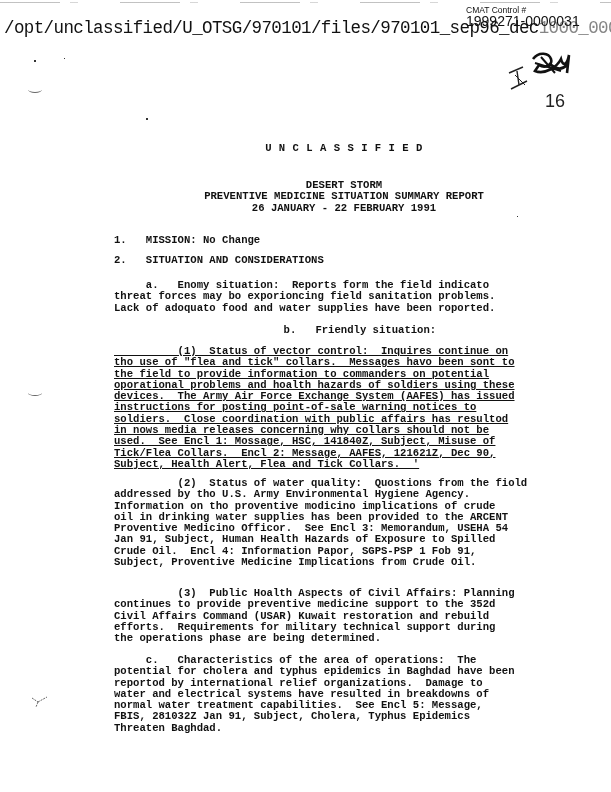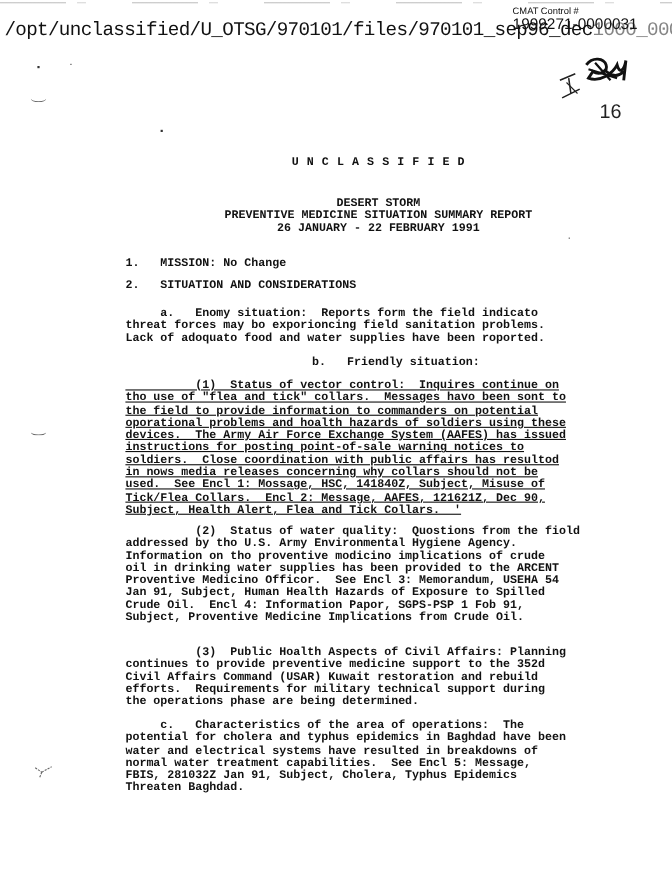--- a/index.html
+++ b/index.html
@@ -117,18 +117,19 @@
     <p>          (3)  Public Hoalth Aspects of Civil Affairs: Planning</p>
     <p>continues to provide preventive medicine support to the 352d</p>
     <p>Civil Affairs Command (USAR) Kuwait restoration and rebuild</p>
     <p>efforts.  Requirements for military technical support during</p>
     <p>the operations phase are being determined.</p>
   </div>
 
   <div class="block" style="top:655px;">
     <p>     c.   Characteristics of the area of operations:  The</p>
     <p>potential for cholera and typhus epidemics in Baghdad have been</p>
+    <p>reportod by international relief organizations.  Damage to</p>
     <p>water and electrical systems have resulted in breakdowns of</p>
     <p>normal water treatment capabilities.  See Encl 5: Message,</p>
     <p>FBIS, 281032Z Jan 91, Subject, Cholera, Typhus Epidemics</p>
     <p>Threaten Baghdad.</p>
   </div>
 </div>
 
 </body></html>

